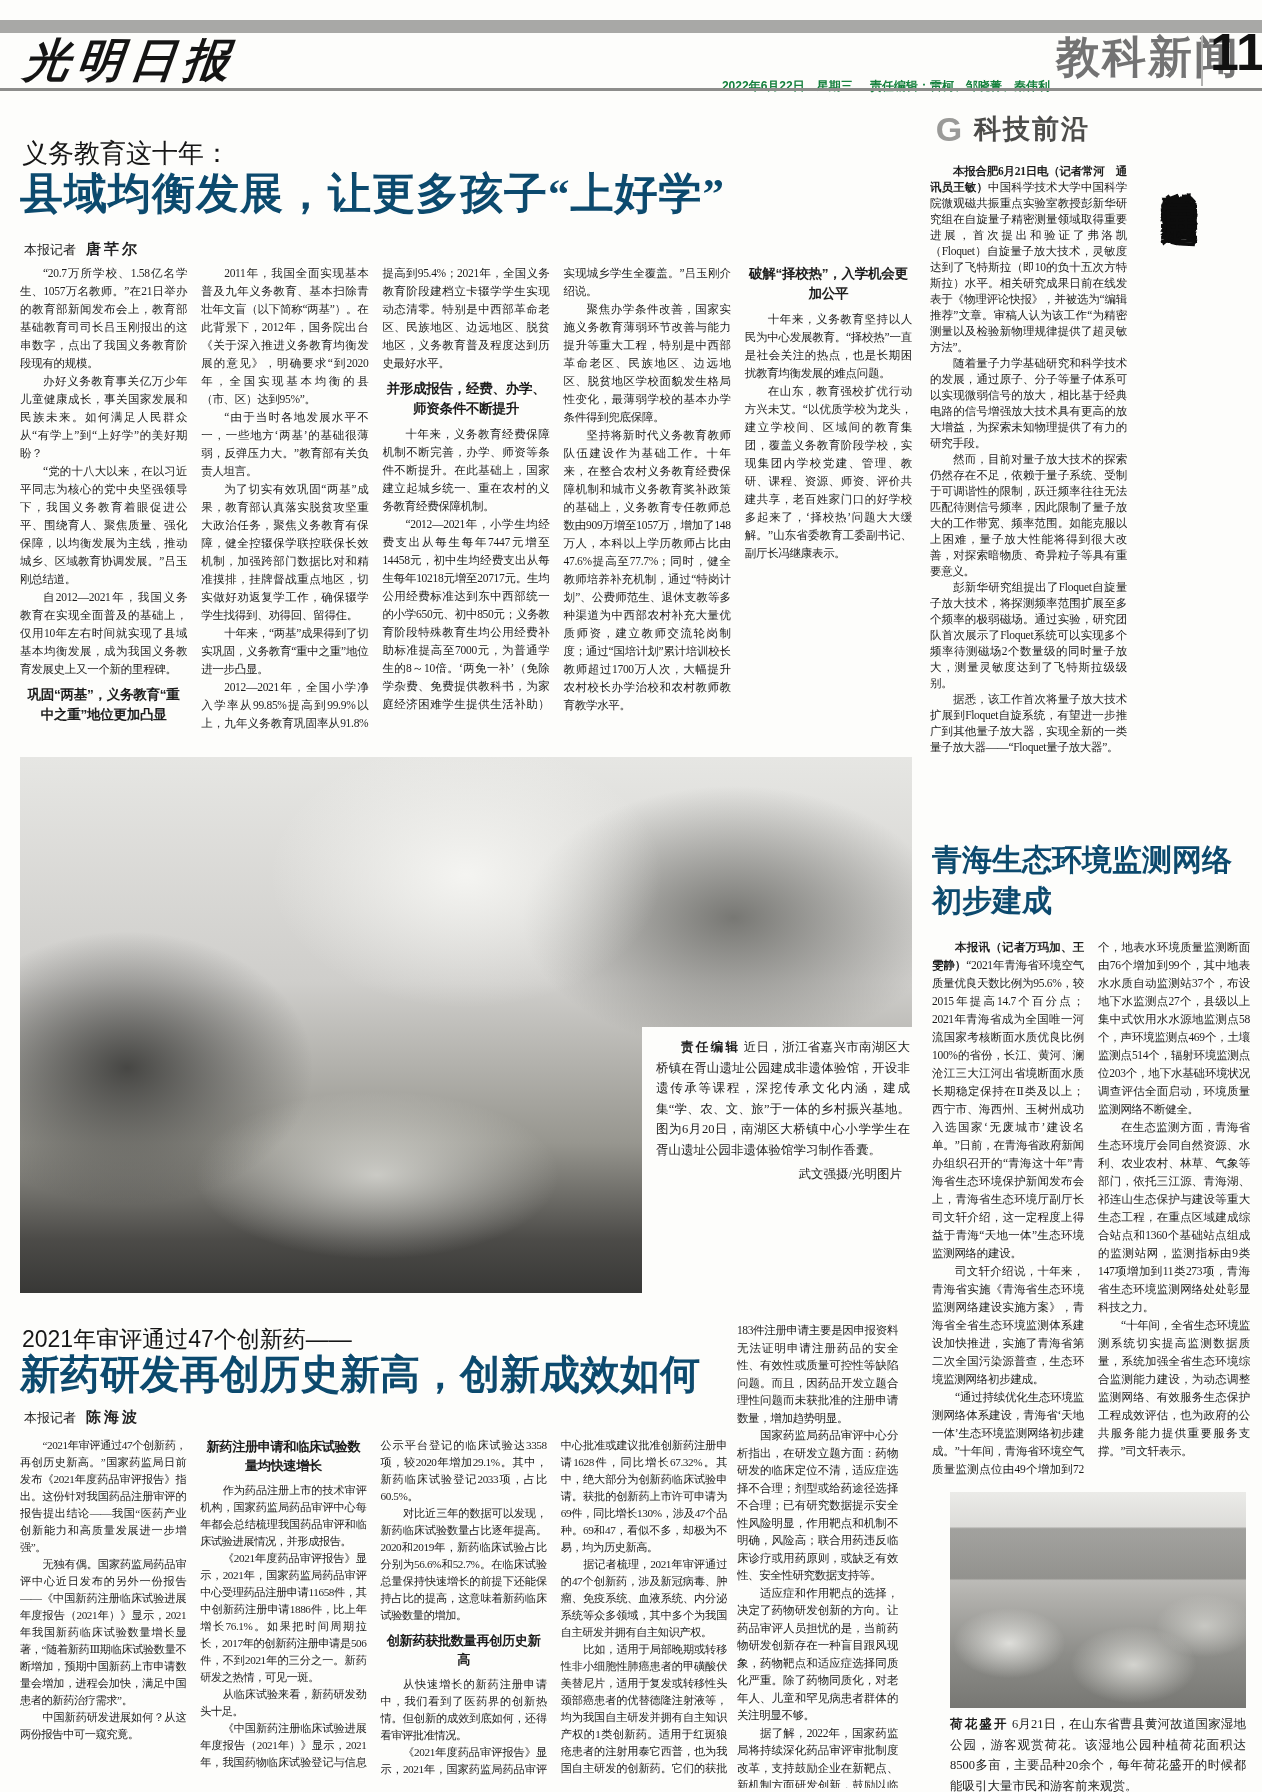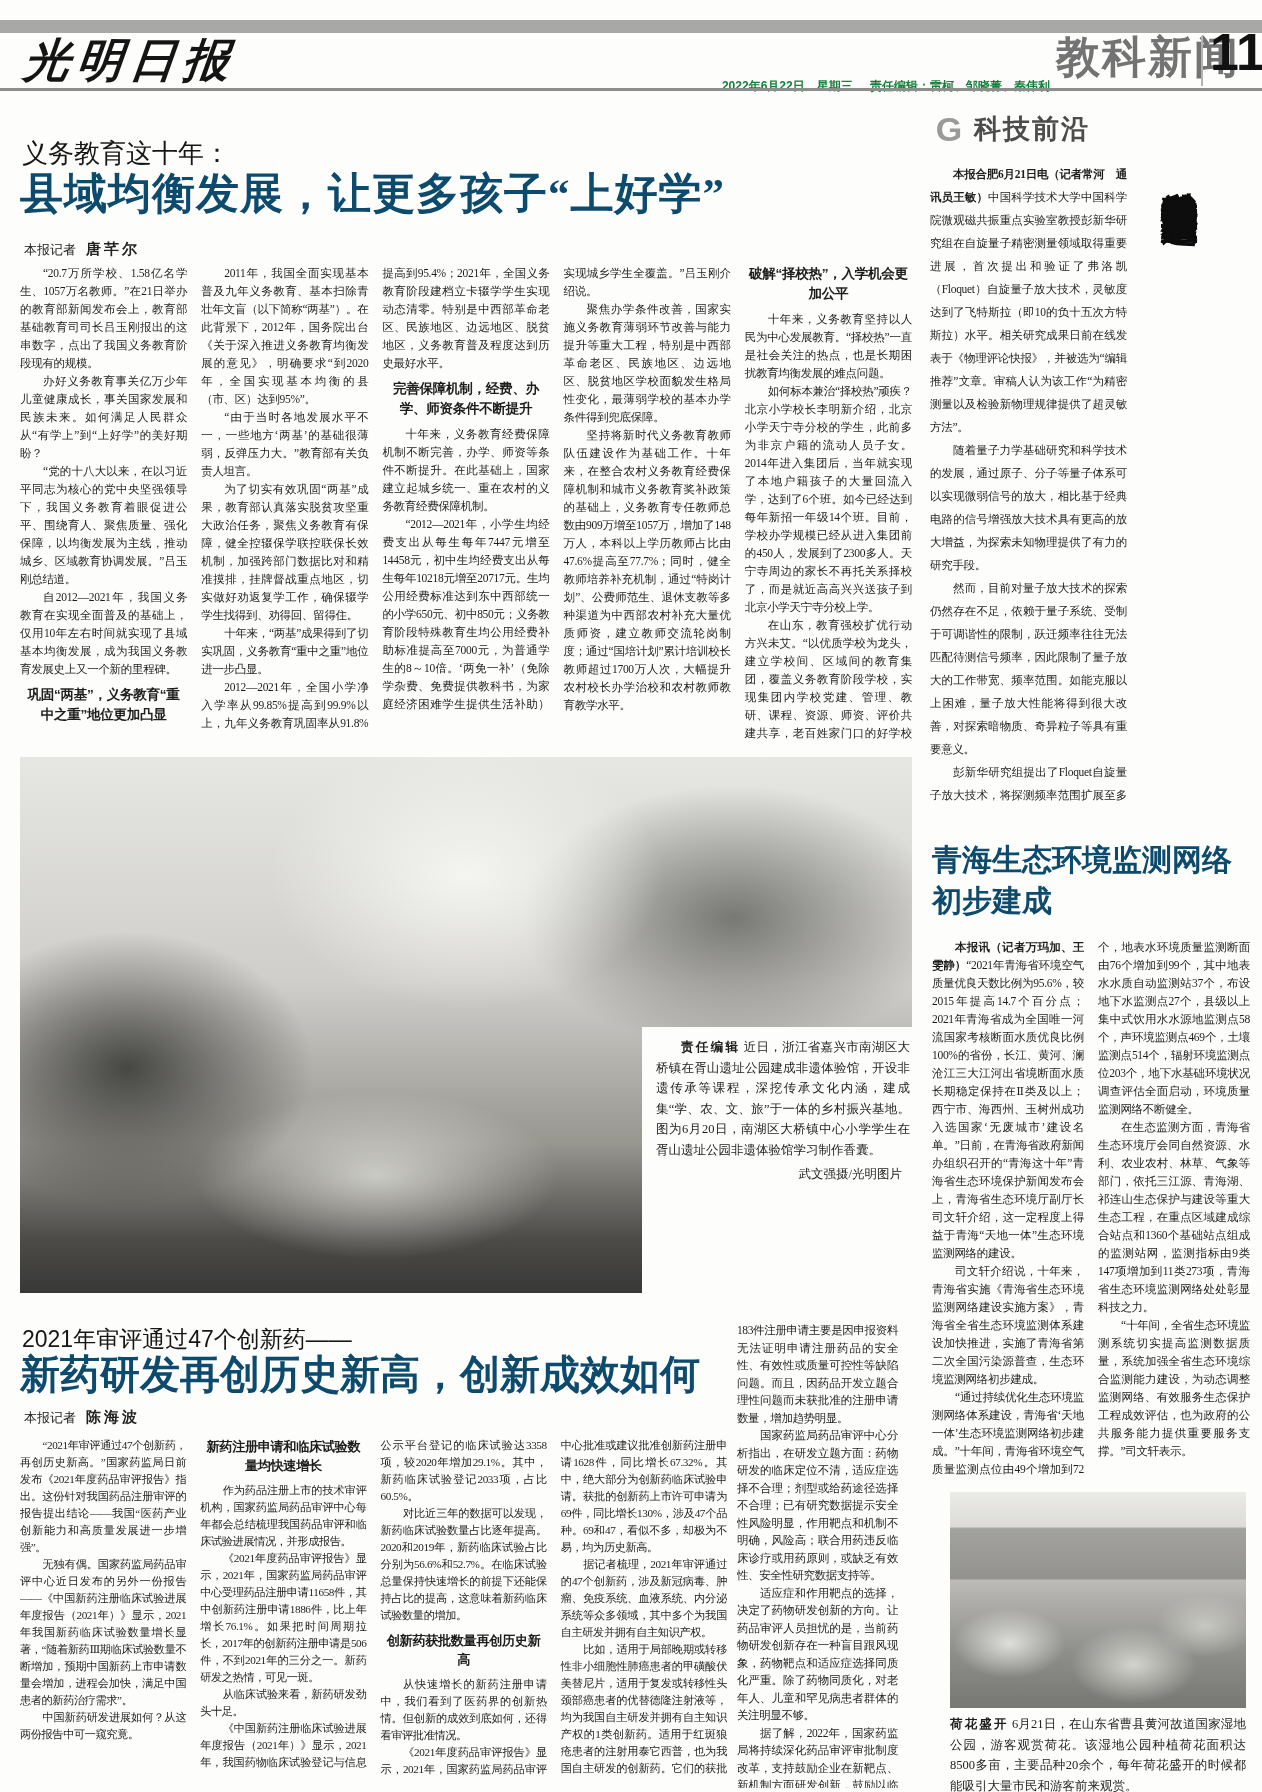--- a/index.html
+++ b/index.html
@@ -57,21 +57,21 @@
     width:38px;height:38px;border-radius:50%;
     font-family:"Liberation Sans","DejaVu Sans",sans-serif;font-weight:bold;font-size:34px;
     color:#9a9a98;line-height:38px;text-align:center;
   }
   .sci-logo-title{
     font-family:"Liberation Sans","DejaVu Sans",sans-serif;font-weight:bold;
     font-size:27px;color:#4c4c4a;margin-left:6px;letter-spacing:2px;
   }
   .sci-body{
     position:absolute;left:930px;top:163px;width:197px;height:649px;
-    font-size:11.5px;line-height:23px;letter-spacing:-0.3px;
+    font-size:11.5px;line-height:16px;letter-spacing:-0.3px;
   }
   .sci-vertical{
     position:absolute;left:1148px;top:162px;width:56px;height:652px;
     writing-mode:vertical-rl;font-size:37px;font-weight:bold;letter-spacing:1px;
     color:#0d0d0d;text-align:justify;
   }
   
   .qh-headline{position:absolute;left:932px;top:840px;width:320px;font-size:30px;line-height:1.35;}
   .qh-body{
     position:absolute;left:932px;top:938px;width:318px;height:548px;
@@ -146,28 +146,27 @@
       <p class="para">“20.7万所学校、1.58亿名学生、1057万名教师。”在21日举办的教育部新闻发布会上，教育部基础教育司司长吕玉刚报出的这串数字，点出了我国义务教育阶段现有的规模。</p>
       <p class="para">办好义务教育事关亿万少年儿童健康成长，事关国家发展和民族未来。如何满足人民群众从“有学上”到“上好学”的美好期盼？</p>
       <p class="para">“党的十八大以来，在以习近平同志为核心的党中央坚强领导下，我国义务教育着眼促进公平、围绕育人、聚焦质量、强化保障，以均衡发展为主线，推动城乡、区域教育协调发展。”吕玉刚总结道。</p>
       <p class="para">自2012—2021年，我国义务教育在实现全面普及的基础上，仅用10年左右时间就实现了县域基本均衡发展，成为我国义务教育发展史上又一个新的里程碑。</p>
       <p class="subhead">巩固“两基”，义务教育“重中之重”地位更加凸显</p>
       <p class="para">2011年，我国全面实现基本普及九年义务教育、基本扫除青壮年文盲（以下简称“两基”）。在此背景下，2012年，国务院出台《关于深入推进义务教育均衡发展的意见》，明确要求“到2020年，全国实现基本均衡的县（市、区）达到95%”。</p>
       <p class="para">“由于当时各地发展水平不一，一些地方‘两基’的基础很薄弱，反弹压力大。”教育部有关负责人坦言。</p>
       <p class="para">为了切实有效巩固“两基”成果，教育部认真落实脱贫攻坚重大政治任务，聚焦义务教育有保障，健全控辍保学联控联保长效机制，加强跨部门数据比对和精准摸排，挂牌督战重点地区，切实做好劝返复学工作，确保辍学学生找得到、劝得回、留得住。</p>
       <p class="para">十年来，“两基”成果得到了切实巩固，义务教育“重中之重”地位进一步凸显。</p>
       <p class="para">2012—2021年，全国小学净入学率从99.85%提高到99.9%以上，九年义务教育巩固率从91.8%提高到95.4%；2021年，全国义务教育阶段建档立卡辍学学生实现动态清零。特别是中西部革命老区、民族地区、边远地区、脱贫地区，义务教育普及程度达到历史最好水平。</p>
-      <p class="subhead">完善保障机制，经费、办学、师资条件不断提升</p>
+      <p class="subhead">并形成报告，经费、办学、师资条件不断提升</p>
       <p class="para">十年来，义务教育经费保障机制不断完善，办学、师资等条件不断提升。在此基础上，国家建立起城乡统一、重在农村的义务教育经费保障机制。</p>
       <p class="para">“2012—2021年，小学生均经费支出从每生每年7447元增至14458元，初中生均经费支出从每生每年10218元增至20717元。生均公用经费标准达到东中西部统一的小学650元、初中850元；义务教育阶段特殊教育生均公用经费补助标准提高至7000元，为普通学生的8～10倍。‘两免一补’（免除学杂费、免费提供教科书，为家庭经济困难学生提供生活补助）实现城乡学生全覆盖。”吕玉刚介绍说。</p>
       <p class="para">聚焦办学条件改善，国家实施义务教育薄弱环节改善与能力提升等重大工程，特别是中西部革命老区、民族地区、边远地区、脱贫地区学校面貌发生格局性变化，最薄弱学校的基本办学条件得到兜底保障。</p>
       <p class="para">坚持将新时代义务教育教师队伍建设作为基础工作。十年来，在整合农村义务教育经费保障机制和城市义务教育奖补政策的基础上，义务教育专任教师总数由909万增至1057万，增加了148万人，本科以上学历教师占比由47.6%提高至77.7%；同时，健全教师培养补充机制，通过“特岗计划”、公费师范生、退休支教等多种渠道为中西部农村补充大量优质师资，建立教师交流轮岗制度；通过“国培计划”累计培训校长教师超过1700万人次，大幅提升农村校长办学治校和农村教师教育教学水平。</p>
       <p class="subhead">破解“择校热”，入学机会更加公平</p>
       <p class="para">十年来，义务教育坚持以人民为中心发展教育。“择校热”一直是社会关注的热点，也是长期困扰教育均衡发展的难点问题。</p>
-      <p class="para">如何标本兼治“择校热”顽疾？北京小学校长李明新介绍，北京小学天宁寺分校的学生，此前多为非京户籍的流动人员子女。2014年进入集团后，当年就实现了本地户籍孩子的大量回流入学，达到了6个班。如今已经达到每年新招一年级14个班。目前，学校办学规模已经从进入集团前的450人，发展到了2300多人。天宁寺周边的家长不再托关系择校了，而是就近高高兴兴送孩子到北京小学天宁寺分校上学。</p>
       <p class="para">在山东，教育强校扩优行动方兴未艾。“以优质学校为龙头，建立学校间、区域间的教育集团，覆盖义务教育阶段学校，实现集团内学校党建、管理、教研、课程、资源、师资、评价共建共享，老百姓家门口的好学校多起来了，‘择校热’问题大大缓解。”山东省委教育工委副书记、副厅长冯继康表示。</p>
     </div>
 
   <div class="sci-logo">
     <span class="g-icon">G</span>
     <span class="sci-logo-title">科技前沿</span>
   </div>
   <div class="art-body sci-body">
       <p class="para"><span class="lead-prefix">本报合肥6月21日电（记者常河　通讯员王敏）</span>中国科学技术大学中国科学院微观磁共振重点实验室教授彭新华研究组在自旋量子精密测量领域取得重要进展，首次提出和验证了弗洛凯（Floquet）自旋量子放大技术，灵敏度达到了飞特斯拉（即10的负十五次方特斯拉）水平。相关研究成果日前在线发表于《物理评论快报》，并被选为“编辑推荐”文章。审稿人认为该工作“为精密测量以及检验新物理规律提供了超灵敏方法”。</p>
       <p class="para">随着量子力学基础研究和科学技术的发展，通过原子、分子等量子体系可以实现微弱信号的放大，相比基于经典电路的信号增强放大技术具有更高的放大增益，为探索未知物理提供了有力的研究手段。</p>

